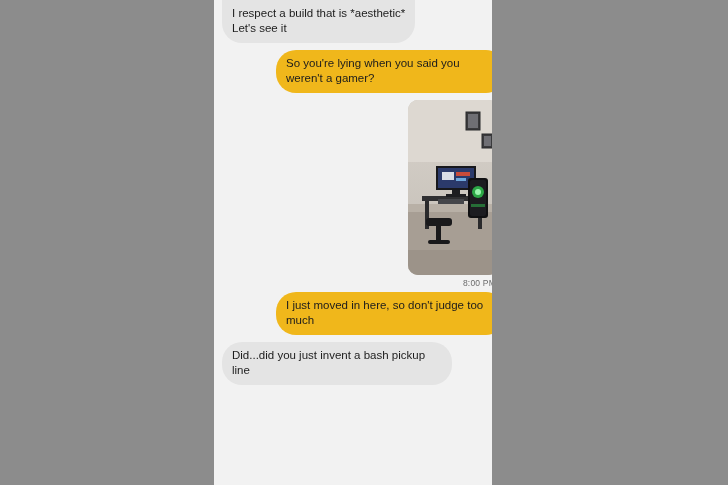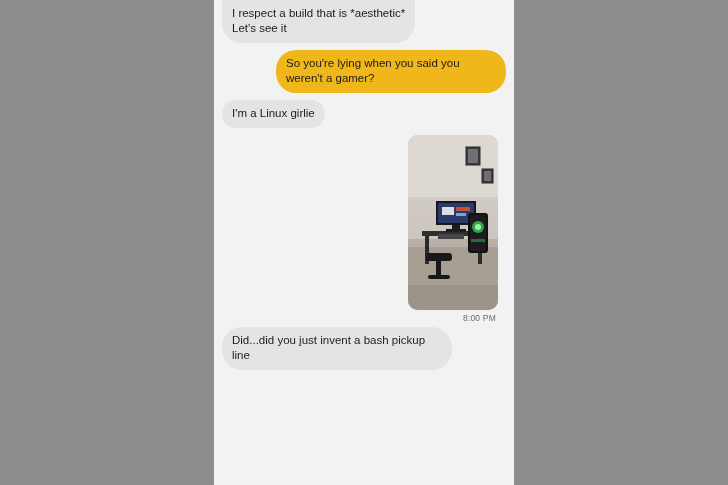--- a/index.html
+++ b/index.html
@@ -10,21 +10,21 @@
     width: 728px;
     height: 485px;
     background: #8c8c8c;
     font-family: "Liberation Sans", sans-serif;
     overflow: hidden;
   }
   .screen {
     position: absolute;
     left: 214px;
     top: 0;
-    width: 300px;
+    width: 278px;
     height: 485px;
     background: #f2f2f2;
     overflow: hidden;
   }
   .thread {
     position: absolute;
     left: 0;
     top: 0;
     width: 300px;
     padding: 0 0 4px 0;
@@ -100,23 +100,20 @@
     <div class="row left first">
       <div class="bubble incoming clipped-top">I respect a build that is *aesthetic*
 Let's see it</div>
     </div>
 
     <div class="row right">
       <div class="bubble outgoing">So you're lying when you said you weren't a gamer?</div>
     </div>
 
 
-    <div class="row left">
-      <div class="bubble incoming">I'm a Linux girlie</div>
-    </div>
 
 
     <div class="photo-wrap">
       <div class="photo">
         <svg width="90" height="175" viewBox="0 0 90 175">
           <defs>
             <linearGradient id="wallg" x1="0" y1="0" x2="0" y2="1">
               <stop offset="0%" stop-color="#d8d3cc"></stop>
               <stop offset="100%" stop-color="#c2bcb4"></stop>
             </linearGradient>
@@ -158,19 +155,22 @@
           <rect x="18" y="118" width="26" height="8" rx="3" fill="#19191b"></rect>
           <rect x="28" y="126" width="5" height="14" fill="#19191b"></rect>
           <rect x="20" y="140" width="22" height="4" rx="2" fill="#19191b"></rect>
 
           <rect x="0" y="150" width="90" height="25" fill="#958c82" opacity="0.6"></rect>
         </svg>
       </div>
       <div class="timestamp">8:00 PM</div>
     </div>
 
+    <div class="row right">
+      <div class="bubble outgoing">I just moved in here, so don't judge too much</div>
+    </div>
 
     <div class="row left">
       <div class="bubble incoming">Did...did you just invent a bash pickup line</div>
     </div>
 
   </div>
 </div>
 
 </body></html>

